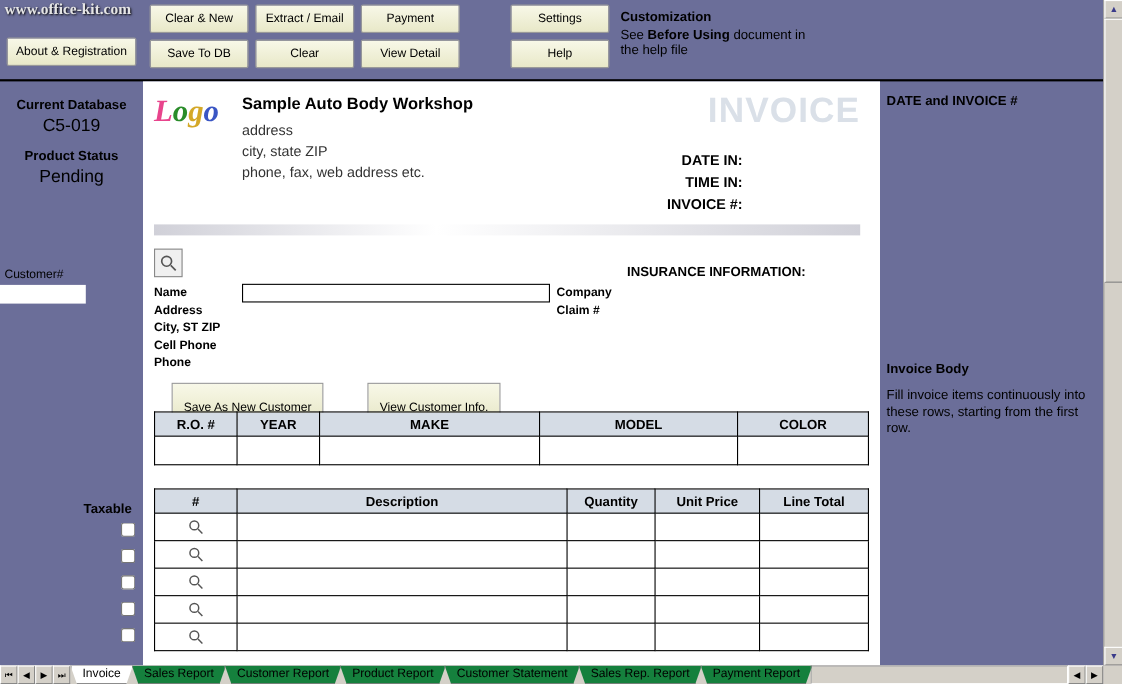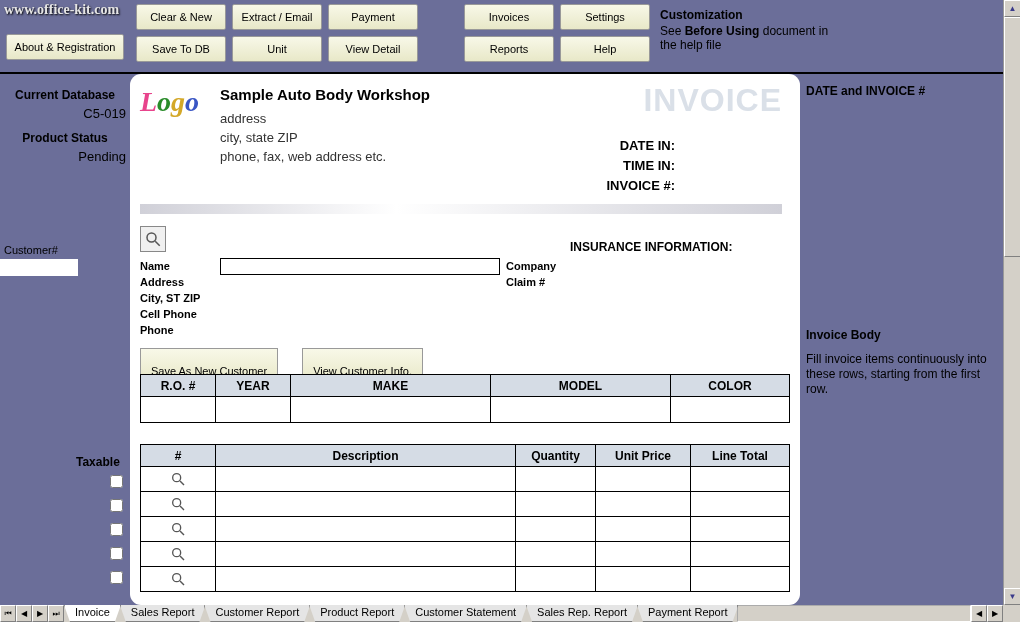--- a/index.html
+++ b/index.html
@@ -5,56 +5,56 @@
 * { box-sizing: border-box; margin: 0; padding: 0; }
 body { font-family: Arial, sans-serif; font-size: 12px; background: #6B6E99; overflow: hidden; width: 1020px; height: 622px; position: relative; }
 .url-bar { position: absolute; top: 2px; left: 4px; color: #e5e5e5; font-weight: bold; font-size: 14px; text-shadow: 1px 1px 2px #000; font-family: 'Times New Roman', serif; }
 .scrollbar-v { position: absolute; right: 0; top: 0; width: 17px; height: 605px; background: #D4D0C8; border-left: 1px solid #999; }
 .scrollbar-v .arrow { width: 17px; height: 17px; background: #D4D0C8; border: 1px solid #fff; border-right-color: #808080; border-bottom-color: #808080; display: flex; align-items: center; justify-content: center; font-size: 8px; color: #3a3a8a; }
 .scrollbar-v .thumb { position: absolute; top: 17px; width: 17px; height: 240px; background: #D4D0C8; border: 1px solid #fff; border-right-color: #808080; border-bottom-color: #808080; }
 .scrollbar-h { position: absolute; bottom: 0; left: 0; right: 17px; height: 17px; background: #D4D0C8; display: flex; }
 .scrollbar-h .nav-btn { width: 16px; height: 17px; background: #D4D0C8; border: 1px solid #fff; border-right-color: #808080; border-bottom-color: #808080; display: inline-flex; align-items: center; justify-content: center; font-size: 8px; }
 .tabs-container { display: flex; height: 17px; background: #D4D0C8; }
 .tab { padding: 1px 10px; background: #fff; border: 1px solid #808080; border-top: none; font-size: 11px; margin-right: -1px; clip-path: polygon(0 0, 100% 0, calc(100% - 6px) 100%, 6px 100%); }
-.tab.inactive { background: #e5e5e5; }
+.tab.inactive { background: #15803d; }
 .scroll-track { flex: 1; background: #D4D0C8; border: 1px inset #fff; }
 .corner { position: absolute; bottom: 0; right: 0; width: 17px; height: 17px; background: #D4D0C8; }
 .top-toolbar { position: absolute; top: 0; left: 130px; right: 17px; height: 84px; display: flex; padding: 4px 6px; gap: 6px; }
 .btn-group { display: flex; flex-direction: column; gap: 6px; }
 .btn { width: 90px; height: 26px; background: linear-gradient(#f8f8e8, #e8e8c8); border: 1px solid #999; border-radius: 2px; font-size: 11px; cursor: pointer; }
 .about-btn { position: absolute; top: 34px; left: 6px; width: 118px; height: 26px; background: linear-gradient(#f8f8e8, #e8e8c8); border: 1px solid #999; border-radius: 2px; font-size: 11px; cursor: pointer; }
 .help-panel { width: 190px; padding: 4px; font-size: 12px; }
 .help-panel h4 { font-size: 12px; font-weight: bold; margin-bottom: 2px; }
 .divider-h { position: absolute; top: 72px; left: 0; right: 17px; height: 2px; background: #000; }
 .left-panel { position: absolute; top: 74px; left: 0; width: 130px; padding: 10px 4px; text-align: center; }
 .left-panel .label { font-size: 12px; font-weight: bold; margin: 4px 0; }
-.left-panel .value { font-size: 13px; margin: 2px 0 10px; text-align: right; }
+.left-panel .value { font-size: 16px; margin: 2px 0 10px; }
 .cust-label { position: absolute; top: 244px; left: 4px; font-size: 11px; }
 .cust-input { position: absolute; top: 259px; left: 0; width: 78px; height: 17px; background: #fff; border: none; }
 .taxable-label { position: absolute; top: 455px; left: 76px; font-size: 12px; font-weight: bold; }
 .taxable-checks { position: absolute; top: 475px; left: 110px; display: flex; flex-direction: column; gap: 11px; }
 .taxable-checks input { width: 13px; height: 13px; }
-.main-white { position: absolute; top: 74px; left: 130px; width: 670px; bottom: 17px; background: #fff; border-radius: 11px; }
+.main-white { position: absolute; top: 74px; left: 130px; width: 670px; bottom: 17px; background: #fff; }
 .logo-area { position: absolute; top: 12px; left: 10px; width: 70px; height: 70px; }
 .logo-text { font-family: 'Comic Sans MS', cursive; font-size: 28px; font-weight: bold; font-style: italic; }
 .logo-L { color: #e8448c; } .logo-o { color: #2a8c2a; } .logo-g { color: #d4a828; } .logo-o2 { color: #3a56c4; }
 .company-info { position: absolute; top: 12px; left: 90px; }
 .company-info h3 { font-size: 15px; font-weight: bold; margin-bottom: 6px; }
 .company-info div { font-size: 13px; line-height: 19px; color: #333; }
 .invoice-title { position: absolute; top: 8px; right: 18px; font-size: 32px; font-weight: bold; color: #dae0e8; letter-spacing: 1px; font-family: Arial, sans-serif; }
 .date-labels { position: absolute; top: 62px; right: 125px; text-align: right; font-size: 13px; font-weight: bold; line-height: 20px; }
 .grad-bar { position: absolute; top: 130px; left: 10px; right: 18px; height: 10px; background: linear-gradient(90deg, #d0d0d8, #fff 40%, #d0d0d8); }
 .mag-icon { position: absolute; top: 152px; left: 10px; width: 26px; height: 26px; border: 1px solid #888; background: #f0f0f0; display: flex; align-items: center; justify-content: center; }
 .mag-icon svg { width: 18px; height: 18px; }
 .cust-fields { position: absolute; top: 184px; left: 10px; font-size: 11px; font-weight: bold; line-height: 16px; }
 .name-input { position: absolute; top: 184px; left: 90px; width: 280px; height: 17px; border: 1px solid #000; }
 .ins-header { position: absolute; top: 166px; left: 440px; font-size: 12px; font-weight: bold; }
 .ins-fields { position: absolute; top: 184px; left: 376px; font-size: 11px; font-weight: bold; line-height: 16px; }
 .cust-btns { position: absolute; top: 274px; left: 10px; display: flex; gap: 24px; }
-.cust-btn { height: 22px; padding: 16px 10px; background: linear-gradient(#f8f8e8, #e8e8c8); border: 1px solid #999; font-size: 11px; cursor: pointer; }
+.cust-btn { height: 22px; padding: 16px 10px; background: linear-gradient(#f8f8e8, #e8e8c8); border: 1px solid #999; font-size: 11px; cursor: pointer; margin-left: 16px; }
 .vehicle-table { position: absolute; top: 300px; left: 10px; width: 650px; border-collapse: collapse; }
 .vehicle-table th, .vehicle-table td { border: 1px solid #000; font-size: 12px; font-weight: bold; text-align: center; height: 22px; background: #D5DCE5; }
 .vehicle-table td { background: #fff; height: 26px; }
 .items-table { position: absolute; top: 370px; left: 10px; width: 650px; border-collapse: collapse; }
 .items-table th { border: 1px solid #000; font-size: 12px; font-weight: bold; text-align: center; height: 22px; background: #D5DCE5; }
 .items-table td { border: 1px solid #000; height: 25px; text-align: center; }
 .items-table .mag-cell svg { width: 16px; height: 16px; vertical-align: middle; }
 .right-panel { position: absolute; top: 74px; left: 800px; right: 17px; padding: 10px 6px; font-size: 12px; }
 .right-panel h4 { font-size: 12px; font-weight: bold; margin-bottom: 10px; }
 .right-panel p { line-height: 15px; margin-bottom: 20px; }
@@ -66,31 +66,27 @@
 
 <button class="about-btn">About &amp; Registration</button>
 
 <div class="top-toolbar">
   <div class="btn-group">
     <button class="btn">Clear &amp; New</button>
     <button class="btn">Save To DB</button>
   </div>
   <div class="btn-group">
     <button class="btn">Extract / Email</button>
-    <button class="btn">Unit</button>
+    <button class="btn">Clear</button>
   </div>
   <div class="btn-group">
     <button class="btn">Payment</button>
     <button class="btn">View Detail</button>
   </div>
   <div style="width:34px"></div>
-  <div class="btn-group">
-    <button class="btn">Invoices</button>
-    <button class="btn">Reports</button>
-  </div>
   <div class="btn-group">
     <button class="btn">Settings</button>
     <button class="btn">Help</button>
   </div>
   <div class="help-panel">
     <h4>Customization</h4>
     <span>See </span><b>Before Using</b><span> document in the help file</span>
   </div>
 </div>
 

